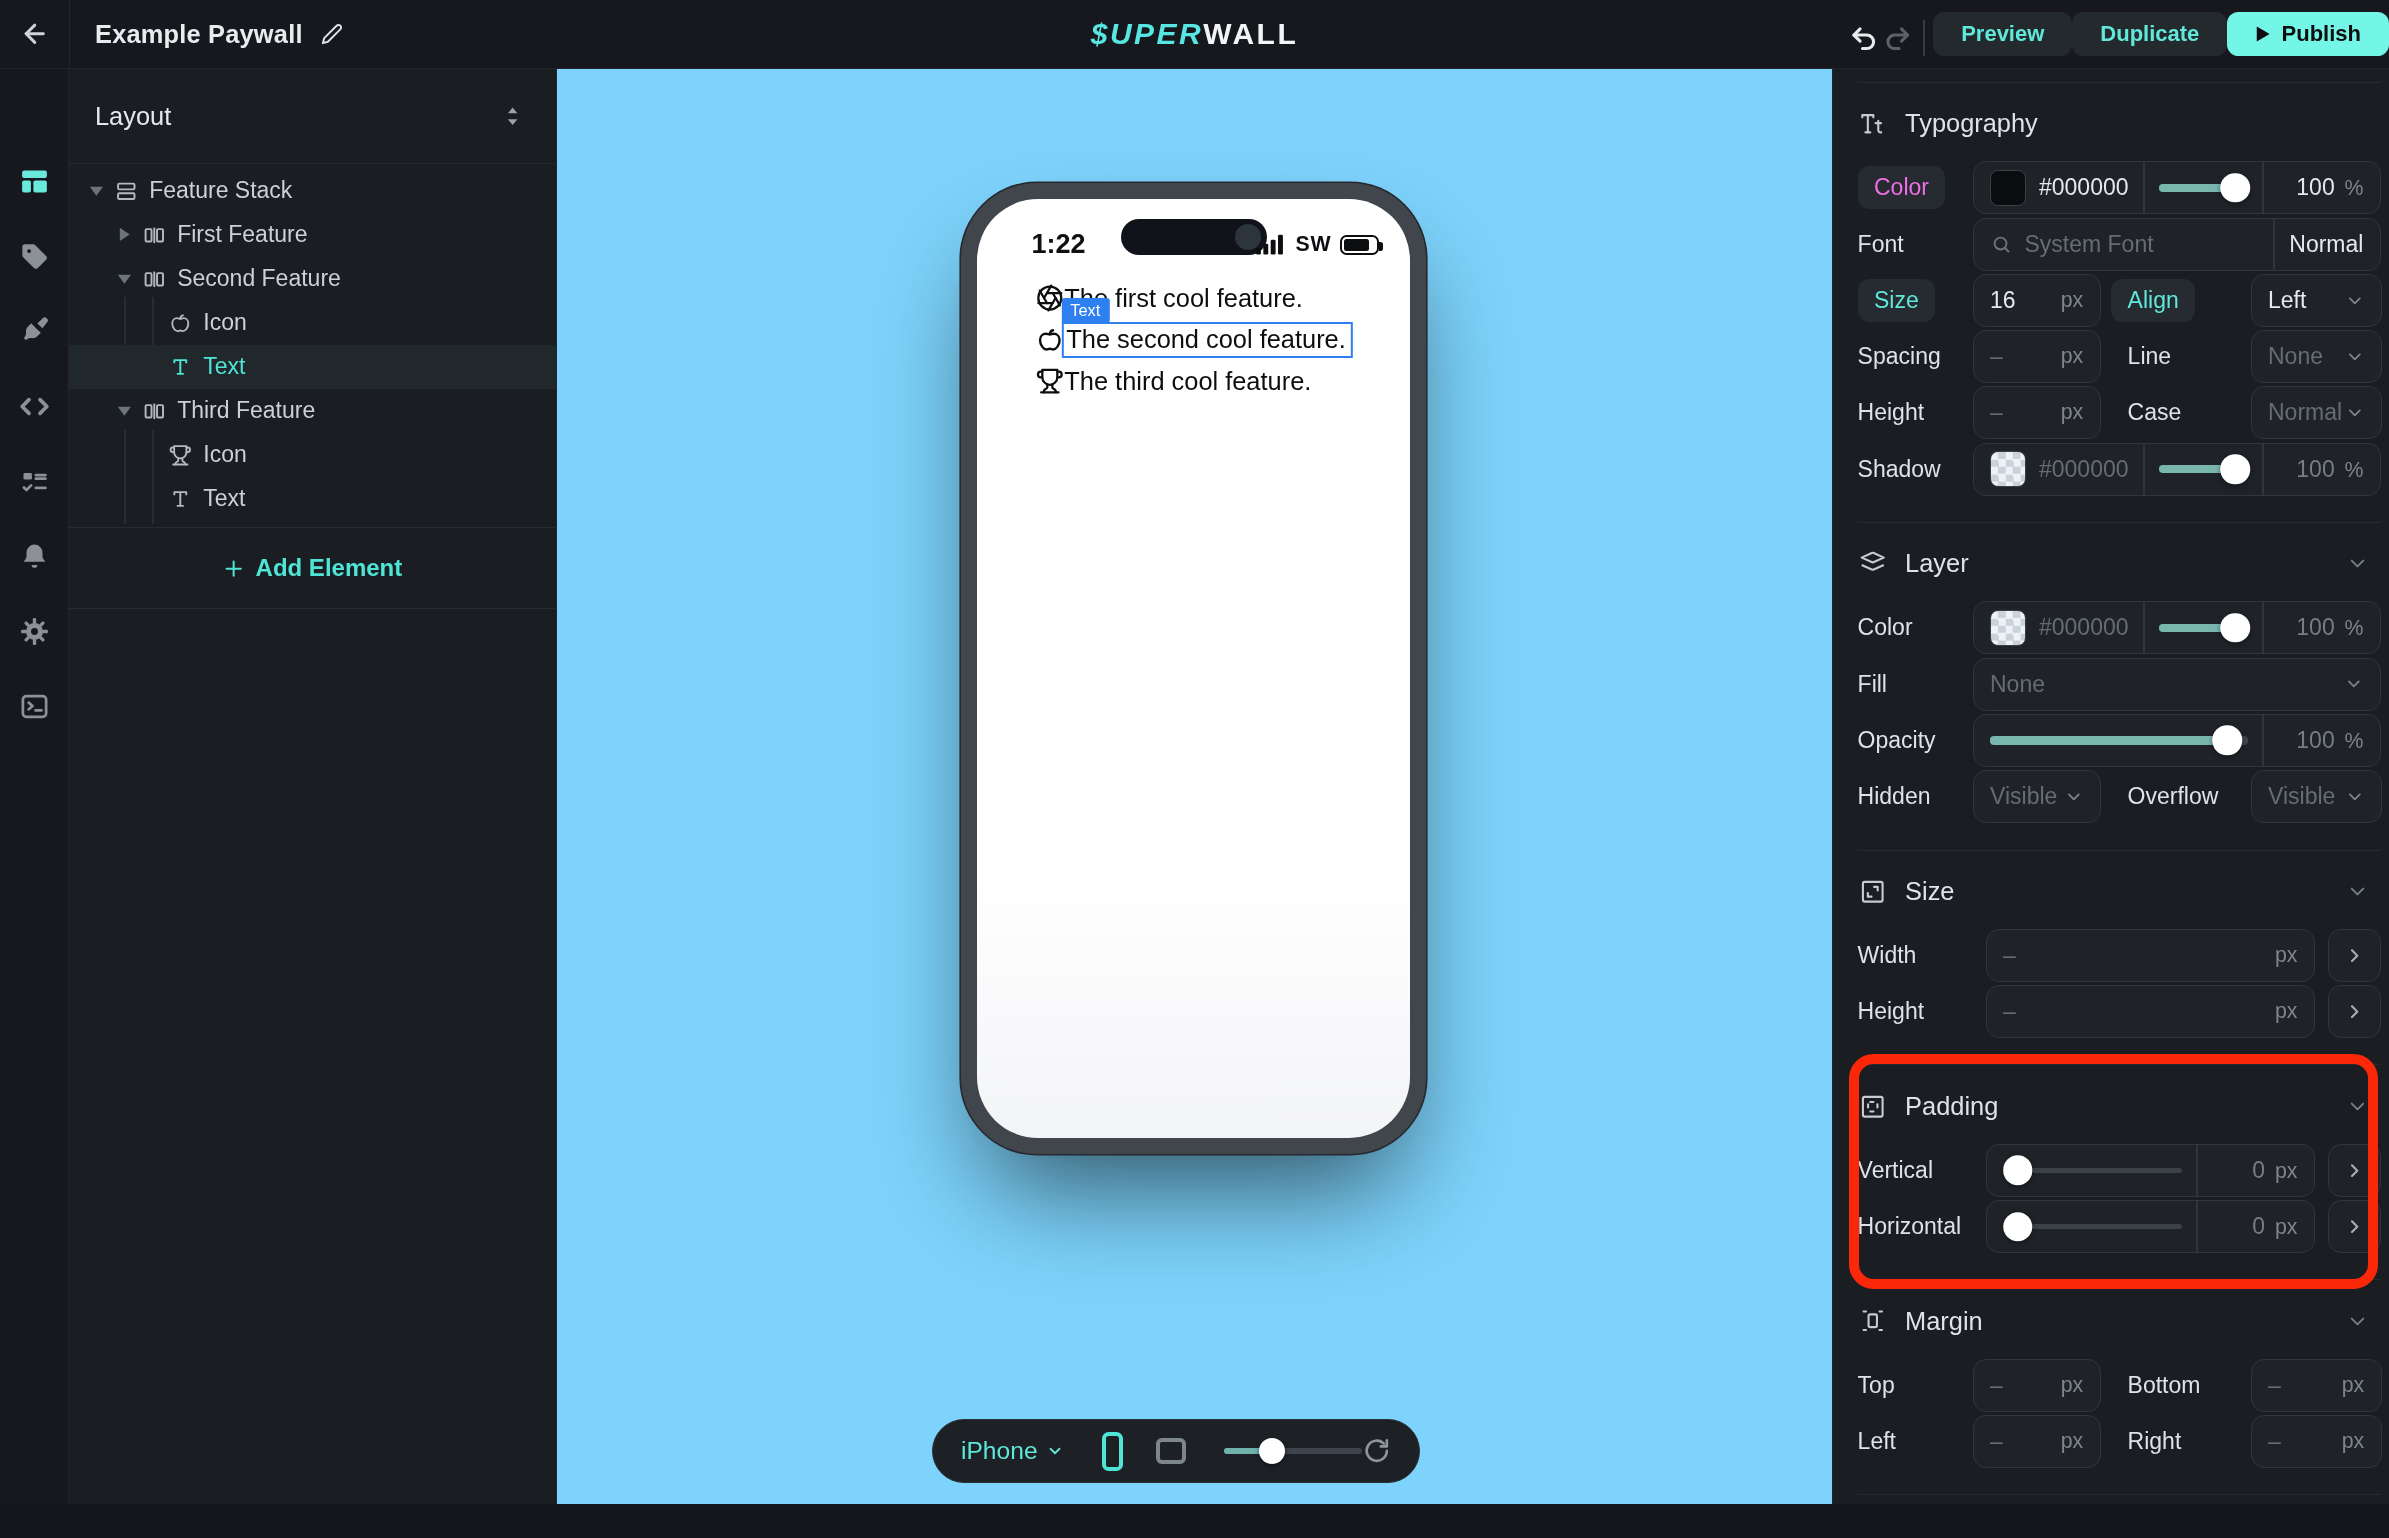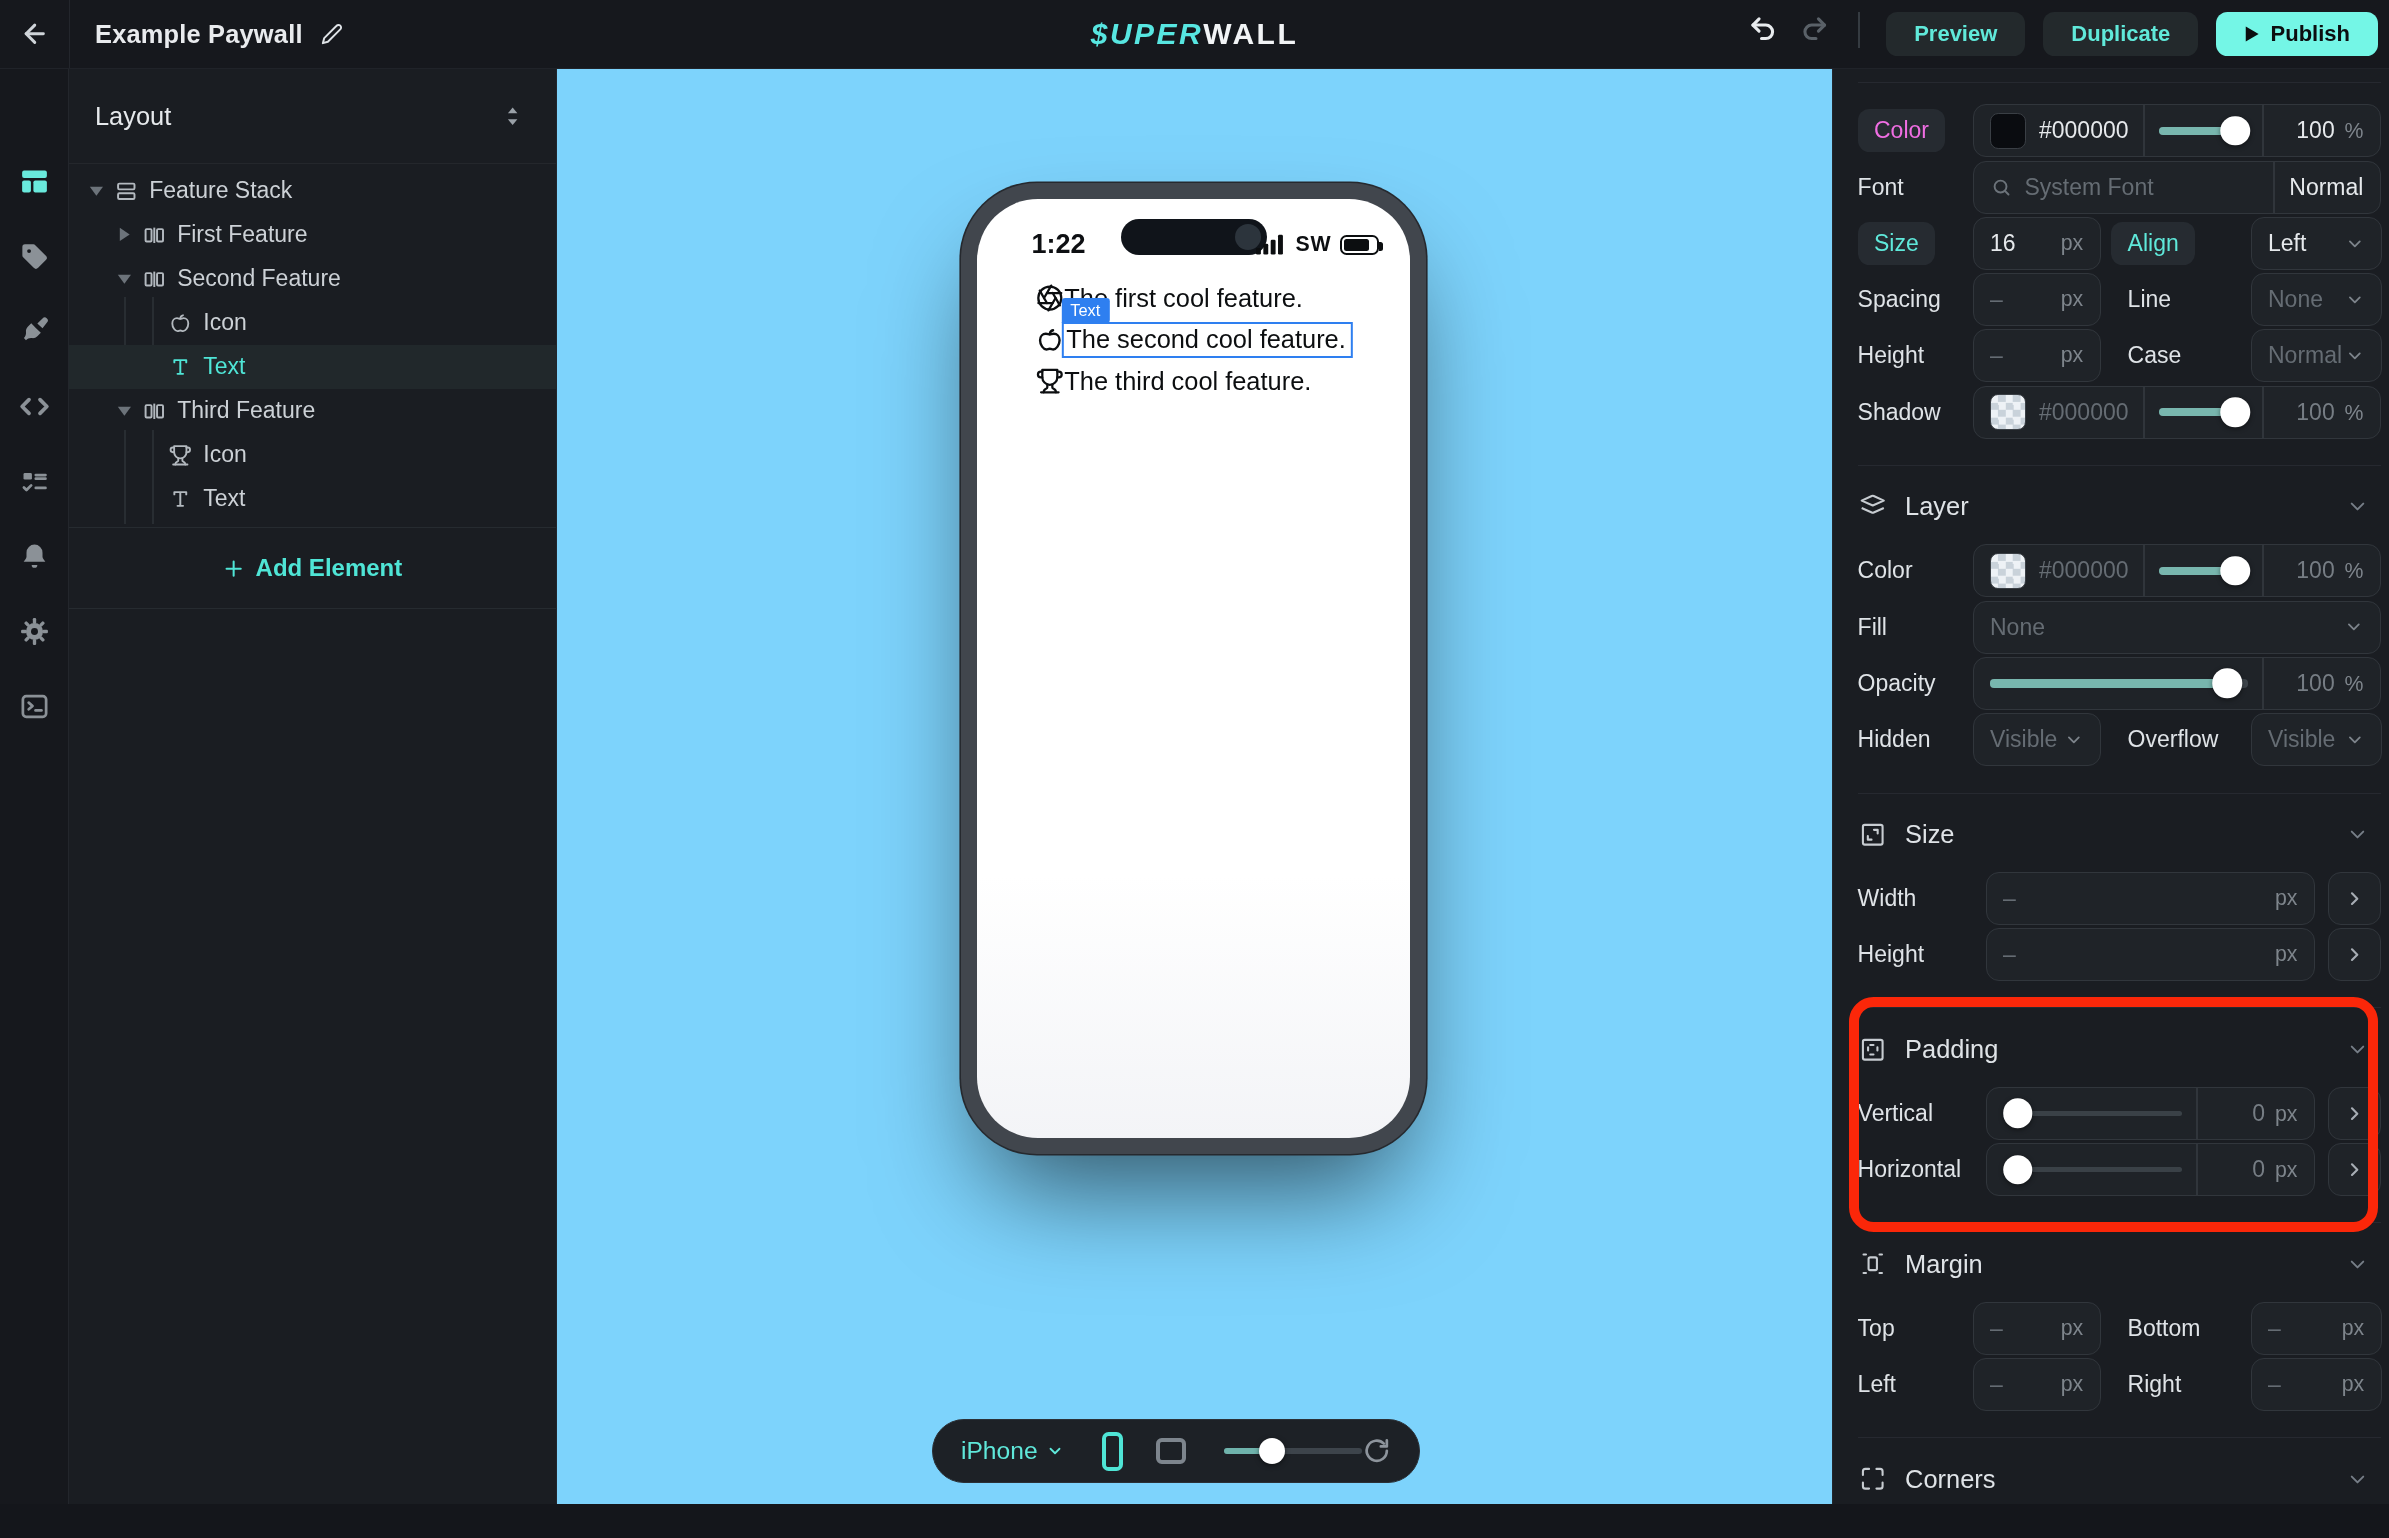--- a/index.html
+++ b/index.html
@@ -11,21 +11,21 @@
   
   .topbar { position:relative; height:69px; flex:0 0 69px; background:#16181d;
     border-bottom:0.8px solid #202329; display:flex; align-items:center; z-index:20; }
   .topbar::before { content:""; position:absolute; left:69px; top:0; bottom:0; width:0.8px; background:#23262c; }
   .tb-back { width:69px; display:flex; justify-content:center; align-items:center; cursor:pointer; }
   .tb-title-wrap { display:flex; align-items:center; gap:18px; margin-left:26px; }
   .tb-title { font-size:25.4px; font-weight:600; color:#e9ebee; letter-spacing:0.2px; }
   .logo { position:absolute; left:50%; top:50%; transform:translate(-50%,-50%);
     font-size:30px; font-weight:800; letter-spacing:2.5px; }
   .logo .lg1 { color:#57e6e1;font-style:italic; } .logo .lg2 { color:#f2f4f6; }
-  .tb-right { margin-left:auto; display:flex; align-items:flex-start; gap:18px; padding-right:11px; }
+  .tb-right { margin-left:auto; display:flex; align-items:flex-end; padding-right:0; }
   .tb-divider { width:1.6px; height:36px; background:#353b41; margin:0 8.2px; }
   .btn { height:44px; border-radius:11.5px; display:flex; align-items:center; justify-content:center;
     font-size:22px; font-weight:600; cursor:pointer; padding:0 28px; }
   .btn.ghost { background:#23292c; color:#60e9da; }
   .btn.primary { background:#74f6e6; color:#0c0e10; font-weight:700; gap:9.8px; }
 
   
   .cols { display:flex; flex:1; min-height:0; }
 
   
@@ -469,20 +469,29 @@
               <path d="M20.2 12a8.2 8.2 0 1 1-2.4-5.8"></path>
               <path d="M20.2 3.6v4.9h-4.9"></path>
             </svg>
         </span>
       </div>
     </div>
 
     <div class="inspector">
 
       <div class="sec">
+        <div class="sec-h">
+          <span class="hic">
+            <svg width="29.5" height="29.5" viewBox="0 0 24 24" fill="none" stroke="currentColor" stroke-width="1.7" stroke-linecap="round">
+                <path d="M3.5 5h9M3.5 5v1.8M12.5 5v1.8M8 5v14M6 19h4"></path>
+                <path d="M16.5 9.5V17c0 1.4 1 2.2 2.4 2M14.3 11.5h4.4"></path>
+              </svg>
+          </span>
+          <span>Typography</span>
+        </div>
 
         <div class="row row2">
           <span class="chip pink">Color</span>
           <div class="field">
             <span class="sw solid"></span>
             <span class="hex">#000000</span>
             <span class="vdiv"></span>
             <span class="sl">
                 <span class="fill" style="width:86%"></span>
                 <span class="th" style="left:86%"></span>

